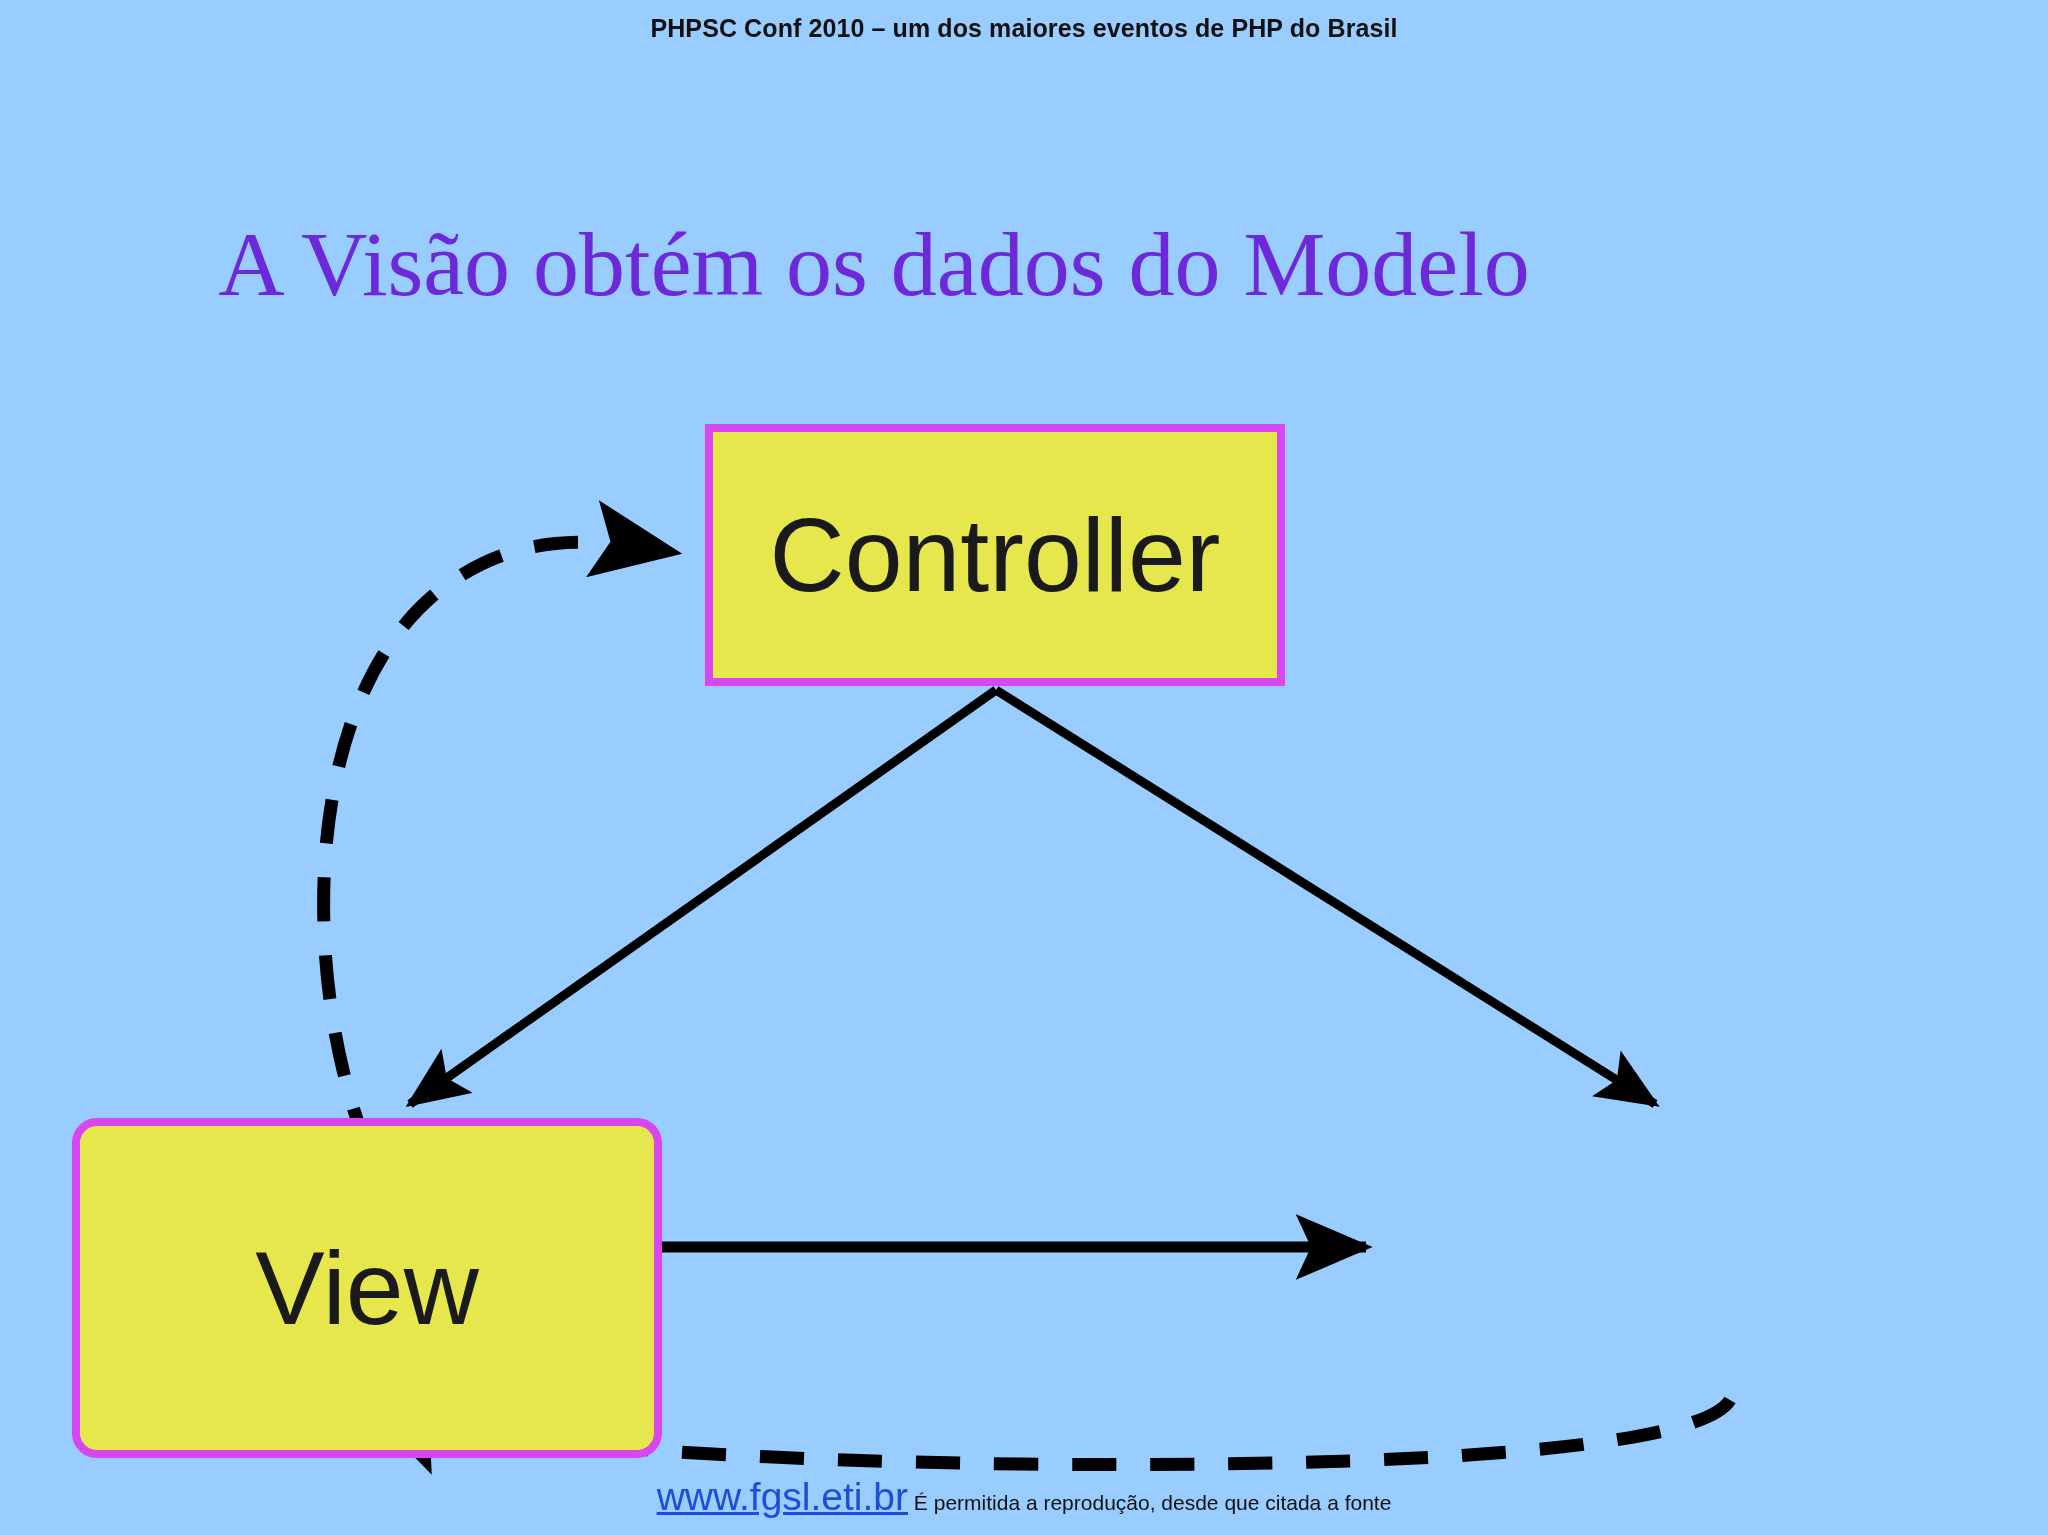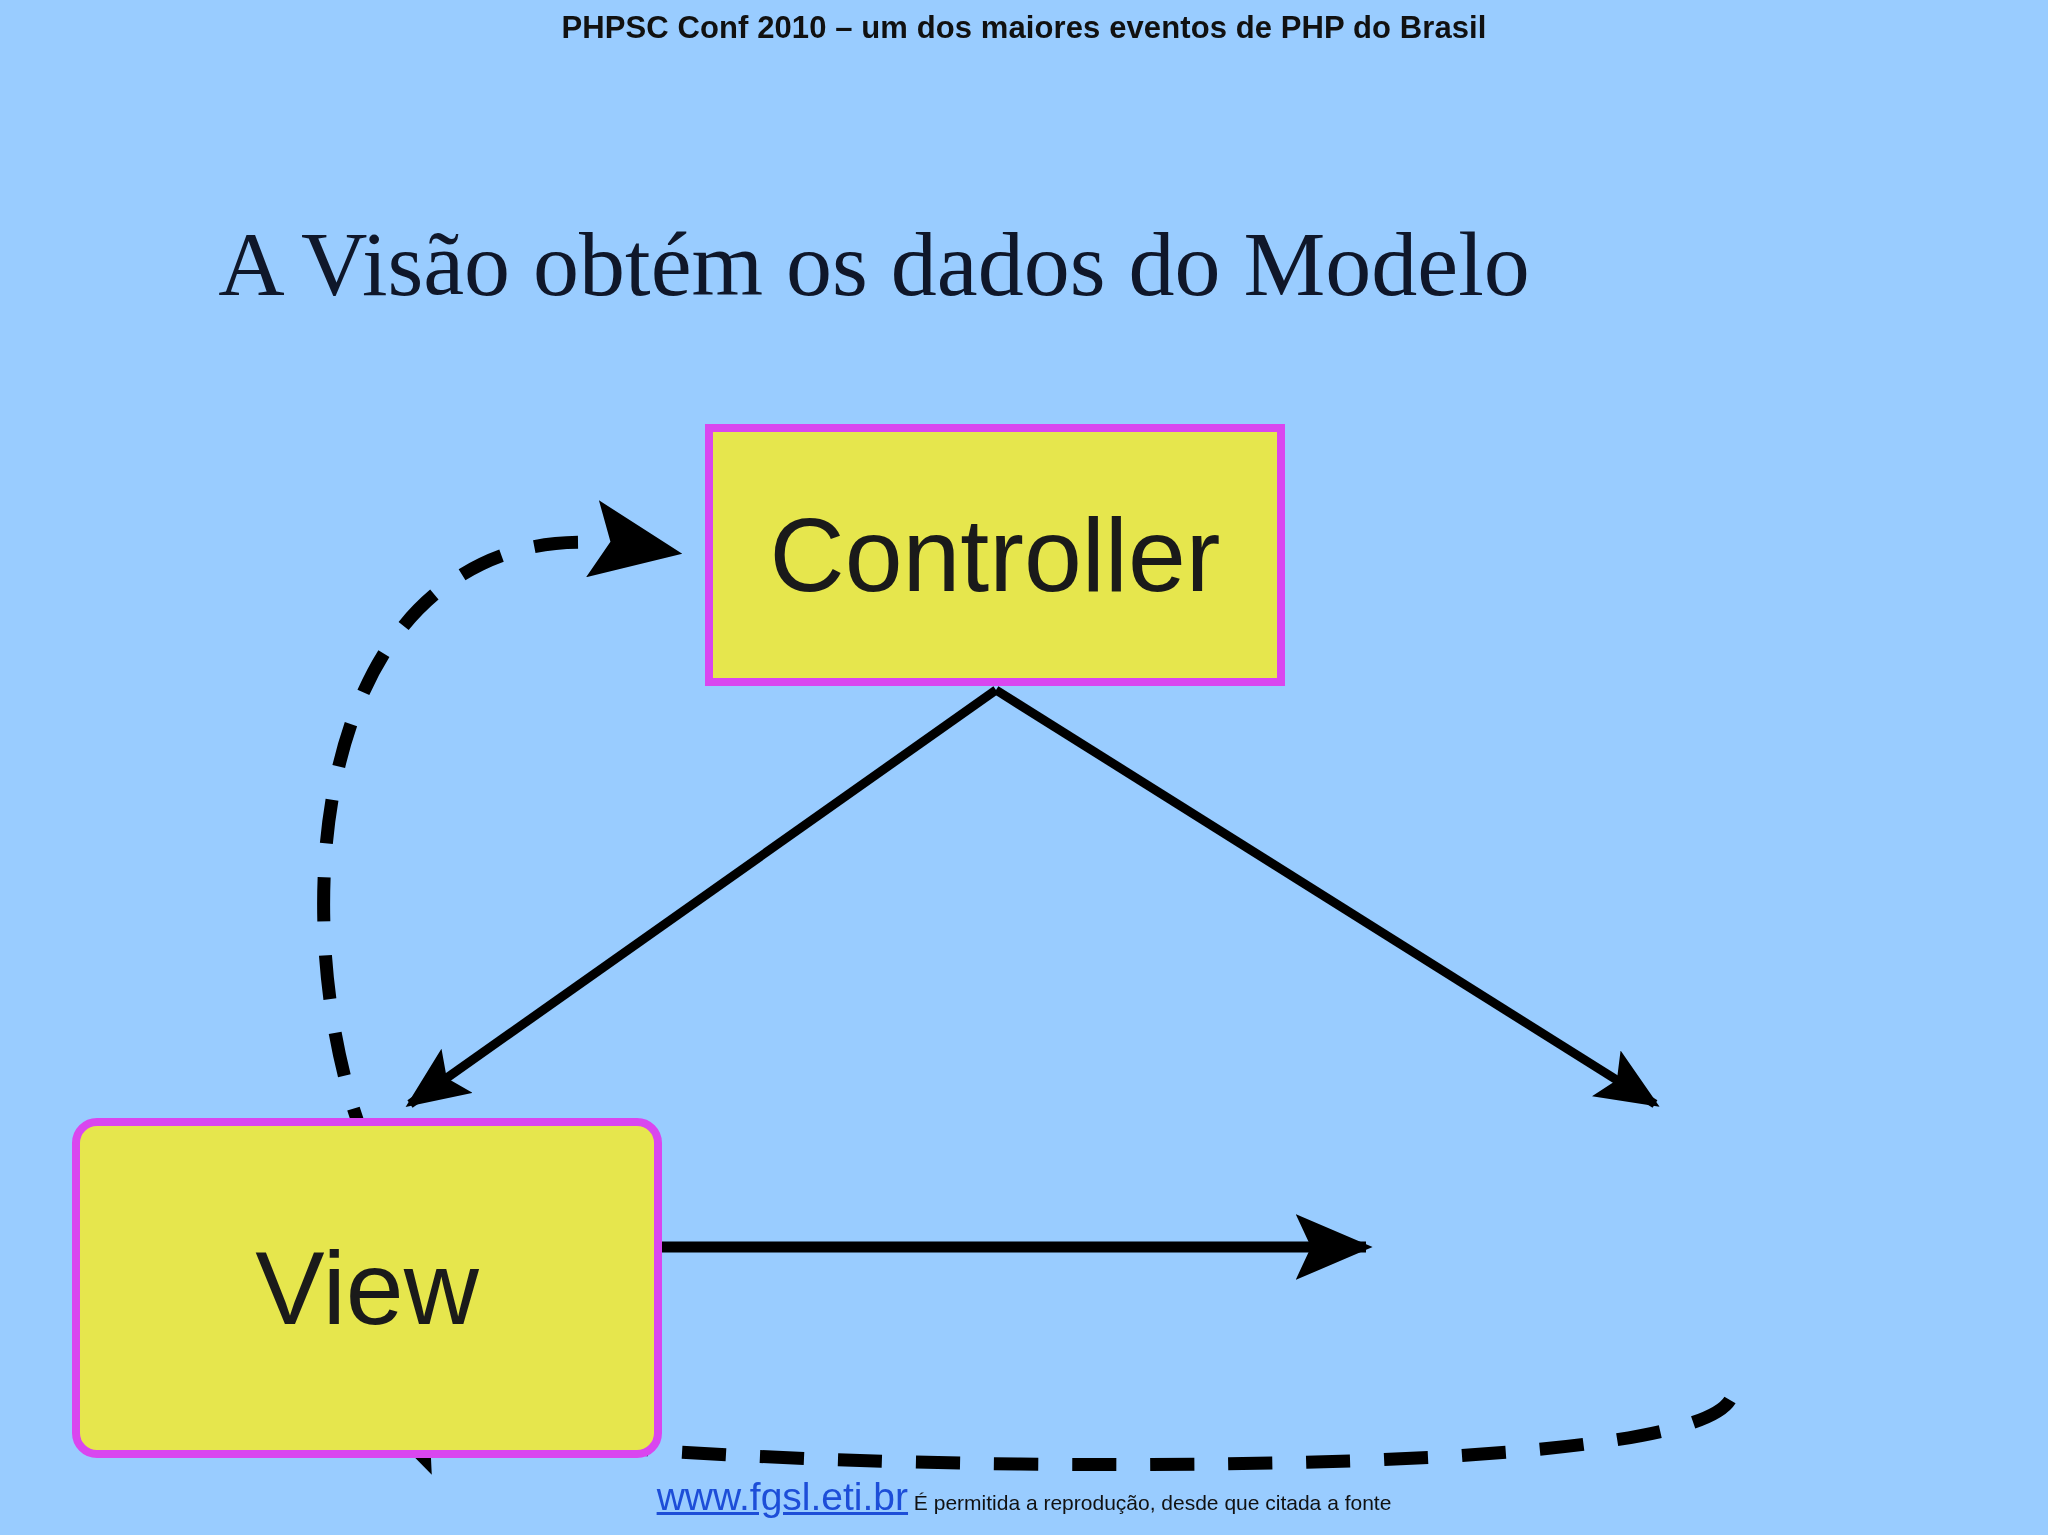--- a/index.html
+++ b/index.html
@@ -26,35 +26,35 @@
     top: 0;
     width: 2048px;
     height: 56px;
     display: flex;
     align-items: center;
     justify-content: center;
   }
   .header-text {
     font-family: "Liberation Sans", sans-serif;
     font-weight: bold;
-    font-size: 31px;
+    font-size: 25px;
     color: #111111;
     letter-spacing: 0.1px;
     white-space: nowrap;
   }
   .slide-title {
     position: absolute;
     left: 0;
     top: 218px;
     width: 1748px;
     text-align: center;
     font-family: "Liberation Serif", serif;
     font-size: 92px;
     font-weight: normal;
-    color: #0f172a;
+    color: #6d28d9;
     white-space: nowrap;
     line-height: 1.0;
   }
   .mvc-box {
     position: absolute;
     background: #e6e64d;
     border: 8px solid #d946ef;
     box-sizing: border-box;
     display: flex;
     align-items: center;

